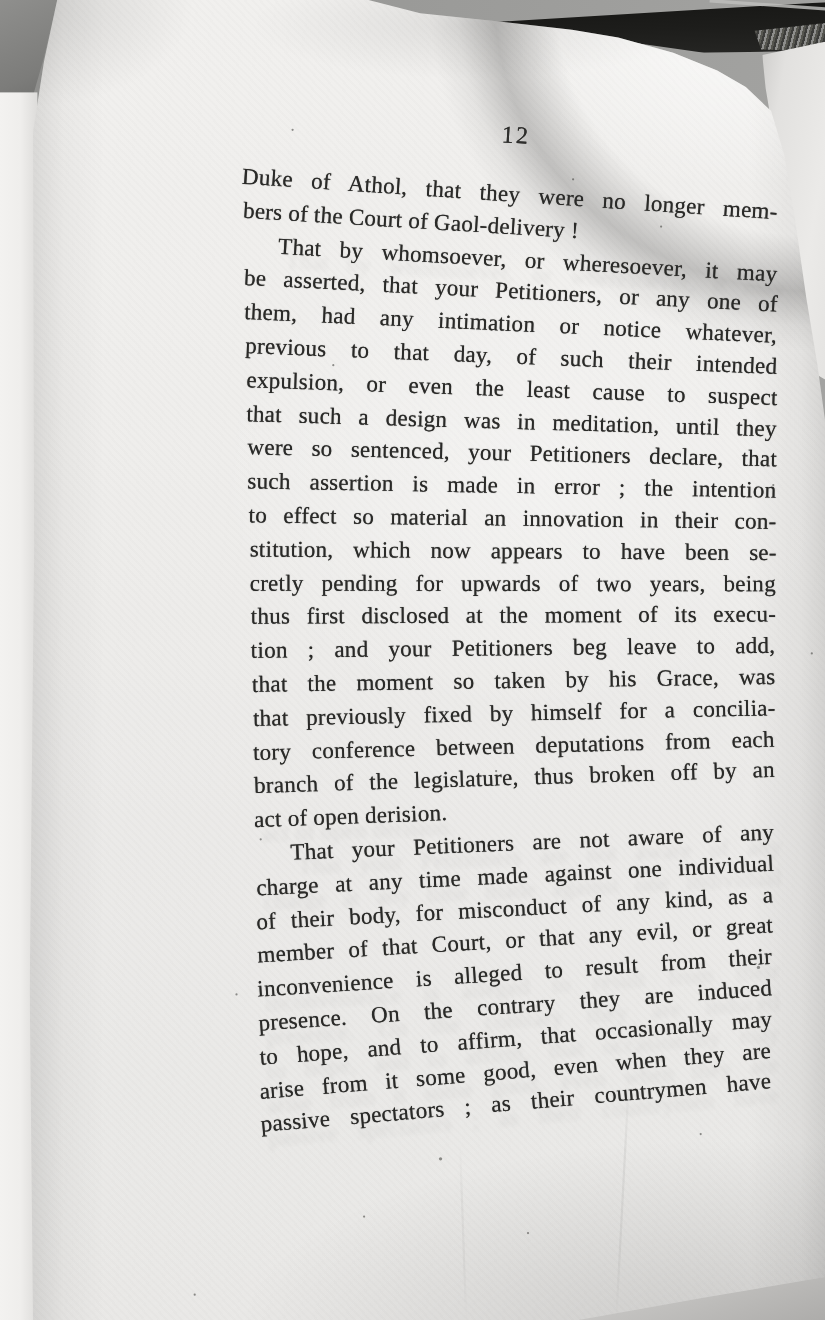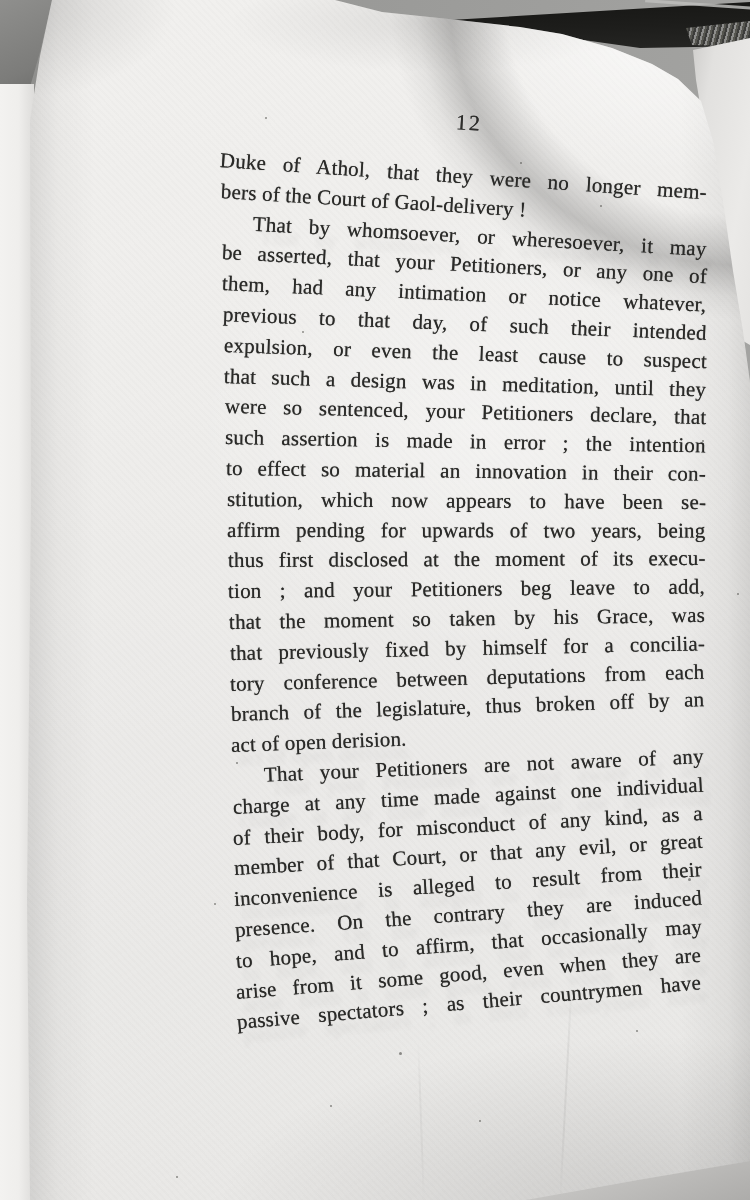--- a/index.html
+++ b/index.html
@@ -124,21 +124,21 @@
       <div class="line indent" style="top: 206.6px; left: 221.2px; width: 486.4px; transform: rotate(3.17857deg);">That by whomsoever, or wheresoever, it may</div>
       <div class="line" style="top: 237.4px; left: 221.8px; width: 485.6px; transform: rotate(2.86786deg);">be asserted, that your Petitioners, or any one of</div>
       <div class="line" style="top: 268.2px; left: 222.4px; width: 484.8px; transform: rotate(2.55714deg);">them, had any intimation or notice whatever,</div>
       <div class="line" style="top: 299px; left: 223px; width: 484px; transform: rotate(2.24643deg);">previous to that day, of such their intended</div>
       <div class="line" style="top: 329.8px; left: 223.6px; width: 483.2px; transform: rotate(1.93571deg);">expulsion, or even the least cause to suspect</div>
       <div class="line" style="top: 360.6px; left: 224.2px; width: 482.4px; transform: rotate(1.625deg);">that such a design was in meditation, until they</div>
       <div class="line" style="top: 391.4px; left: 224.8px; width: 481.6px; transform: rotate(1.31429deg);">were so sentenced, your Petitioners declare, that</div>
       <div class="line" style="top: 422.2px; left: 225.4px; width: 480.8px; transform: rotate(1.00357deg);">such assertion is made in error ; the intention</div>
       <div class="line" style="top: 453px; left: 226px; width: 480px; transform: rotate(0.692857deg);">to effect so material an innovation in their con-</div>
       <div class="line" style="top: 483.8px; left: 226.6px; width: 479.2px; transform: rotate(0.382143deg);">stitution, which now appears to have been se-</div>
-      <div class="line" style="top: 514.6px; left: 227.2px; width: 478.4px; transform: rotate(0.0714286deg);">affirm pending for upwards of two years, being</div>
+      <div class="line" style="top: 514.6px; left: 227.2px; width: 478.4px; transform: rotate(0.0714286deg);">cretly pending for upwards of two years, being</div>
       <div class="line" style="top: 545.4px; left: 227.8px; width: 477.6px; transform: rotate(-0.239286deg);">thus first disclosed at the moment of its execu-</div>
       <div class="line" style="top: 576.2px; left: 228.4px; width: 476.8px; transform: rotate(-0.55deg);">tion ; and your Petitioners beg leave to add,</div>
       <div class="line" style="top: 607px; left: 229px; width: 476px; transform: rotate(-0.860714deg);">that the moment so taken by his Grace, was</div>
       <div class="line" style="top: 637.8px; left: 229.6px; width: 475.2px; transform: rotate(-1.17143deg);">that previously fixed by himself for a concilia-</div>
       <div class="line" style="top: 668.6px; left: 230.2px; width: 474.4px; transform: rotate(-1.48214deg);">tory conference between deputations from each</div>
       <div class="line" style="top: 699.4px; left: 230.8px; width: 473.6px; transform: rotate(-1.79286deg);">branch of the legislature, thus broken off by an</div>
       <div class="line ghost last" style="top: 743.2px; left: 238.4px; width: 472.8px; transform: rotate(-2.10357deg);">act of open derision.</div>
       <div class="line last" style="top: 730.2px; left: 231.4px; width: 472.8px; transform: rotate(-2.10357deg);">act of open derision.</div>
       <div class="line ghost indent" style="top: 774px; left: 239px; width: 472px; transform: rotate(-2.41429deg);">That your Petitioners are not aware of any</div>
       <div class="line indent" style="top: 761px; left: 232px; width: 472px; transform: rotate(-2.41429deg);">That your Petitioners are not aware of any</div>

